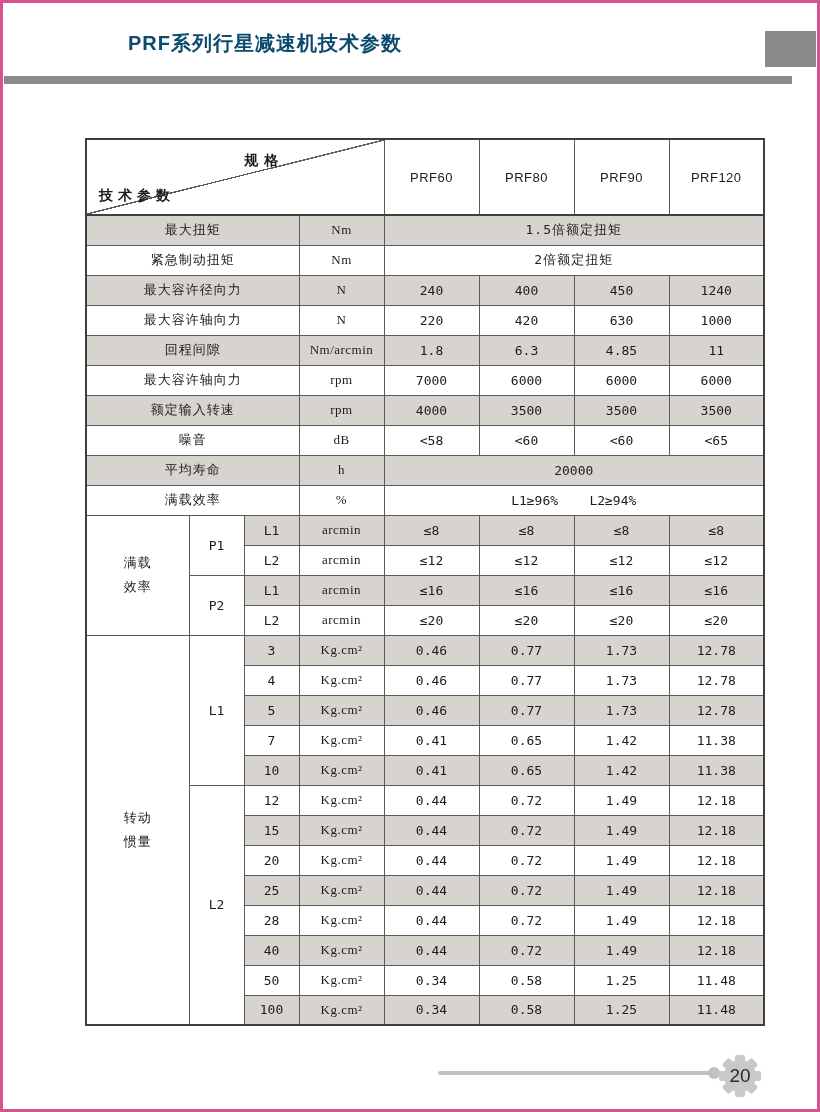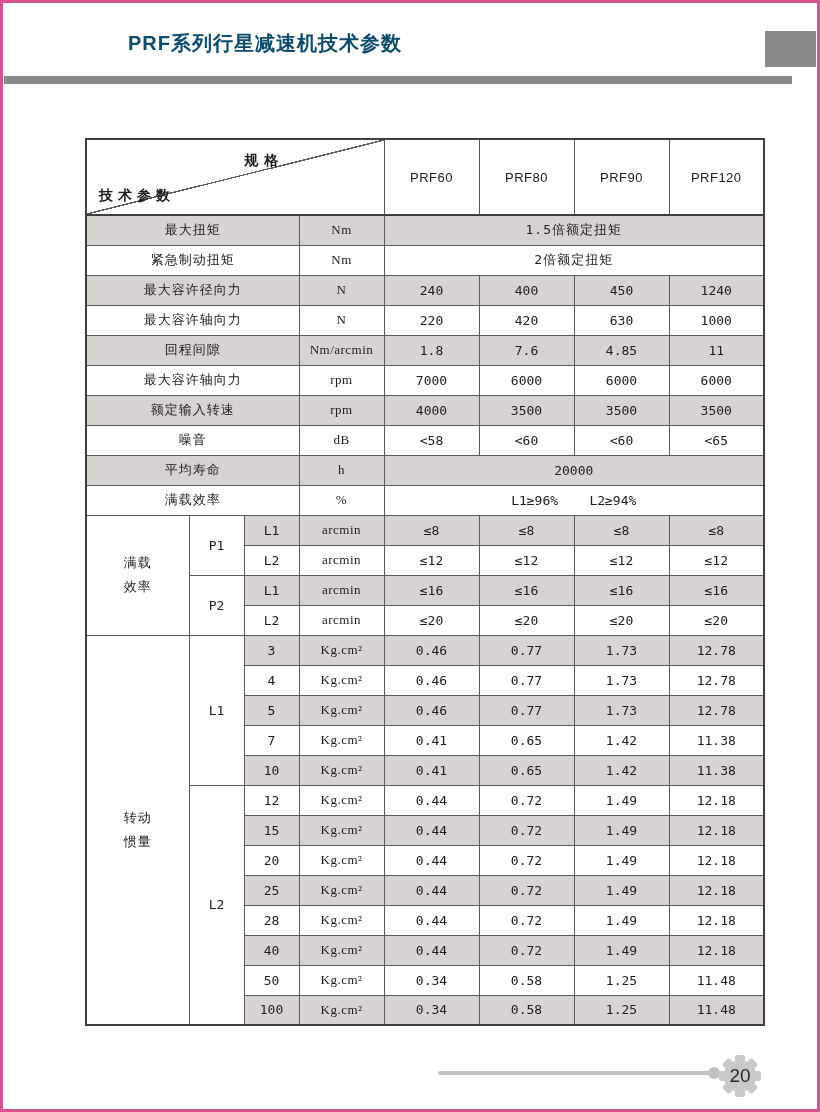--- a/index.html
+++ b/index.html
@@ -110,21 +110,21 @@
     <td class="unit">N</td>
     <td class="val">220</td>
     <td class="val">420</td>
     <td class="val">630</td>
     <td class="val">1000</td>
   </tr>
   <tr class="rh shade">
     <td class="pname" colspan="3">回程间隙</td>
     <td class="unit">Nm/arcmin</td>
     <td class="val">1.8</td>
-    <td class="val">7.6</td>
+    <td class="val">6.3</td>
     <td class="val">4.85</td>
     <td class="val">11</td>
   </tr>
   <tr class="rh">
     <td class="pname" colspan="3">最大容许轴向力</td>
     <td class="unit">rpm</td>
     <td class="val">7000</td>
     <td class="val">6000</td>
     <td class="val">6000</td>
     <td class="val">6000</td>

